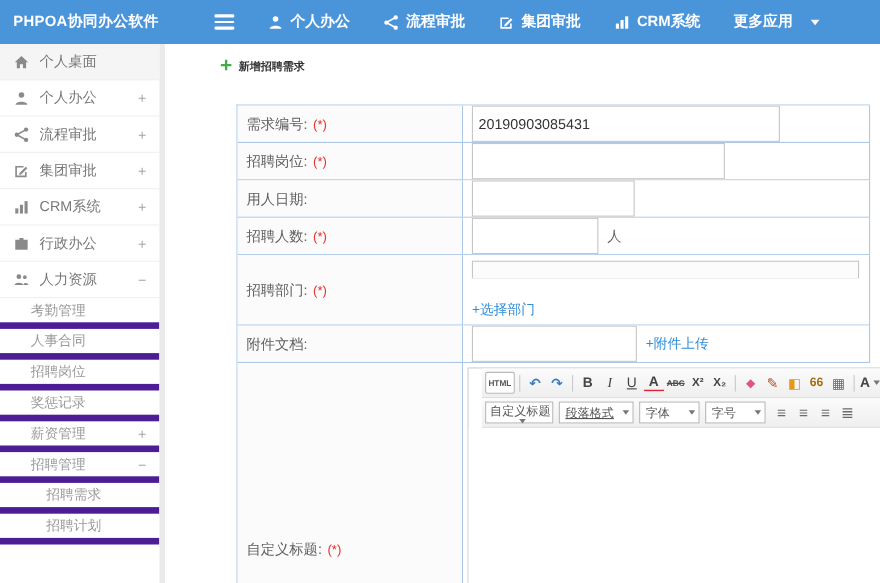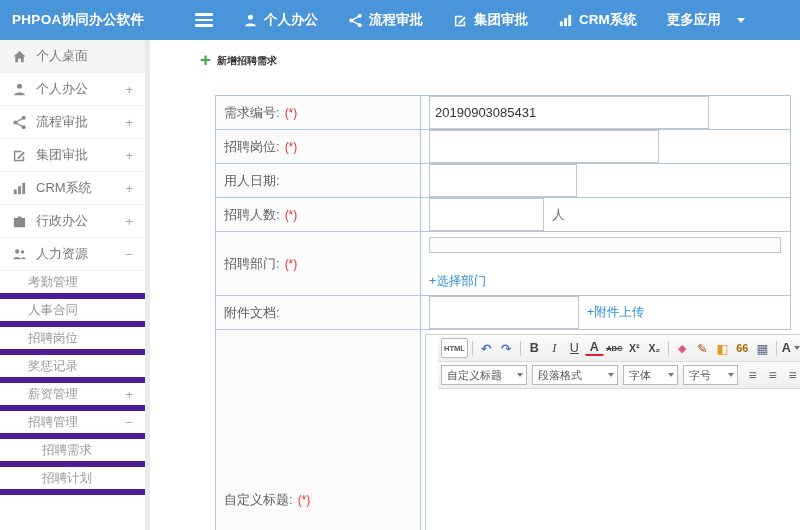--- a/index.html
+++ b/index.html
@@ -78,21 +78,21 @@
   .b-fp { color:#b84a17; }
   .b-hl { color:#e69817; }
   .b-bq { color:#a9690a; font-weight:bold; font-size:11px; font-family:Liberation Sans, sans-serif; }
   .b-tbl { color:#5a6b8c; }
   .b-tc { font-weight:bold; }
   .caret-g { width:0; height:0; border-left:3.5px solid transparent; border-right:3.5px solid transparent;
     border-top:4px solid #777; margin-left:3px; }
   .tsel { height:20px; background:#fff; border:1px solid #b9b9b9; display:flex; align-items:center;
     justify-content:space-between; font-size:11px; color:#555; padding:0 3px 0 5px; cursor:pointer;
     margin-right:4px; flex:none; white-space:nowrap; }
-  .w72{width:86px;} .w60{width:86px;} .w54{width:55px;}
+  .w72{width:62px;flex-direction:column;} .w60{width:68px;text-decoration:underline;} .w54{width:55px;}
   .al { width:19px; height:19px; display:flex; align-items:center; justify-content:center;
     color:#6b6b6b; font-size:14px; cursor:pointer; }
   .ed-body { flex:1; background:#fff; cursor:text; }
 </style>
 </head>
 <body>
 
 <div class="stage">
 
   <div class="topbar">

